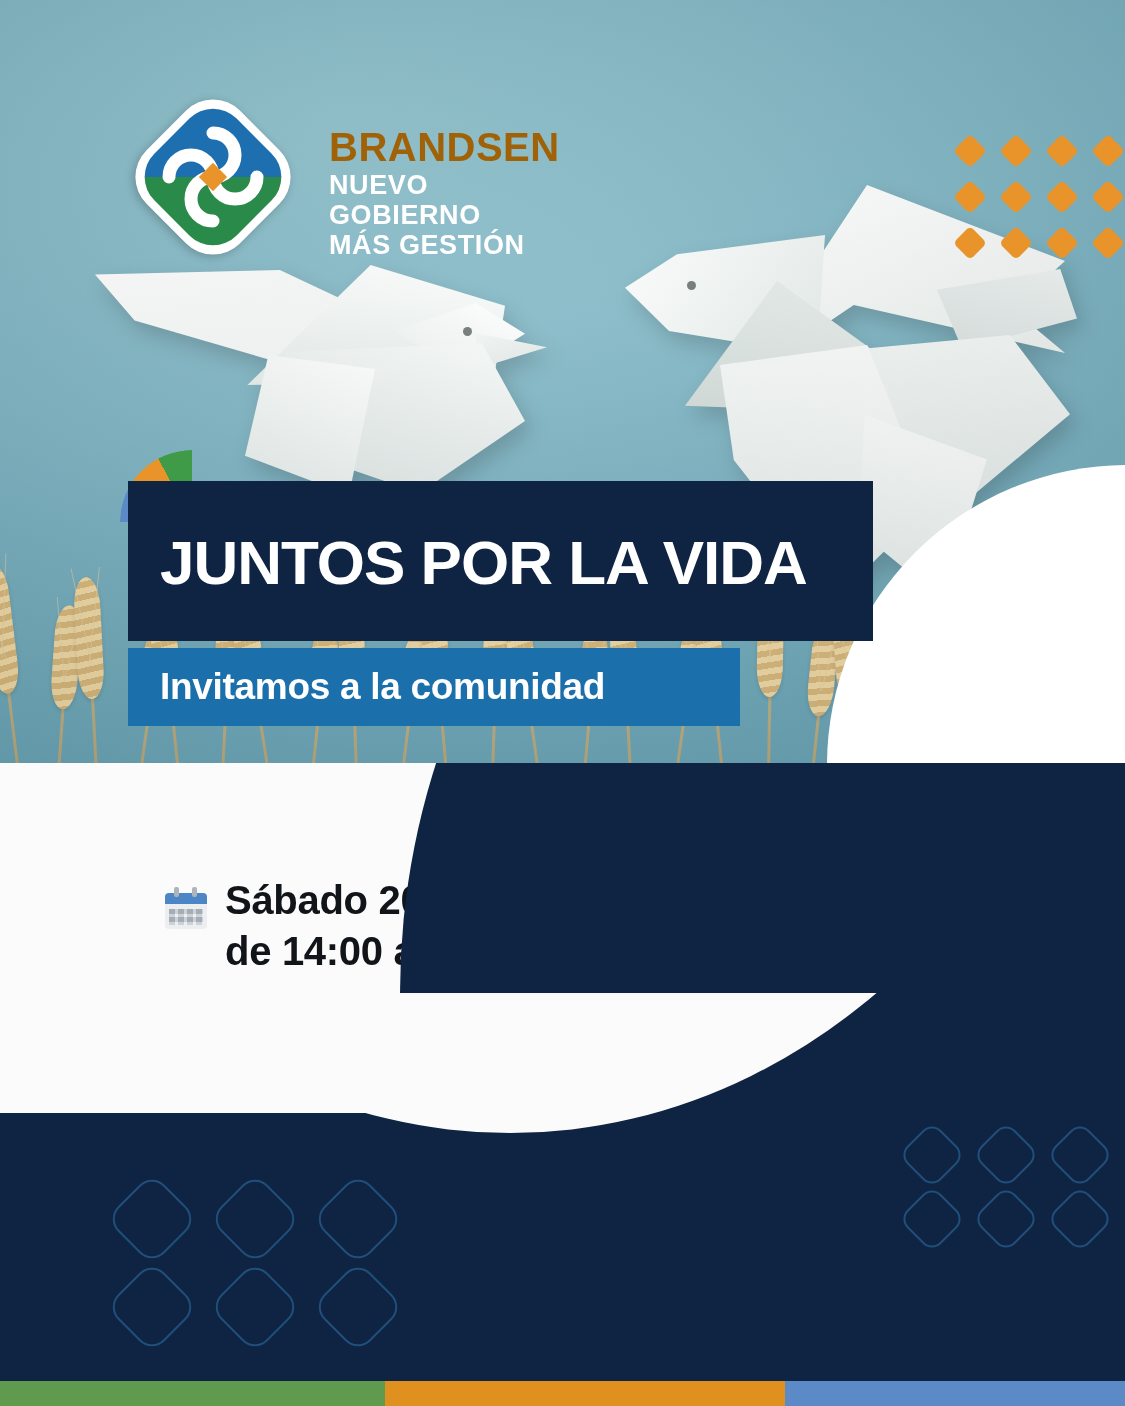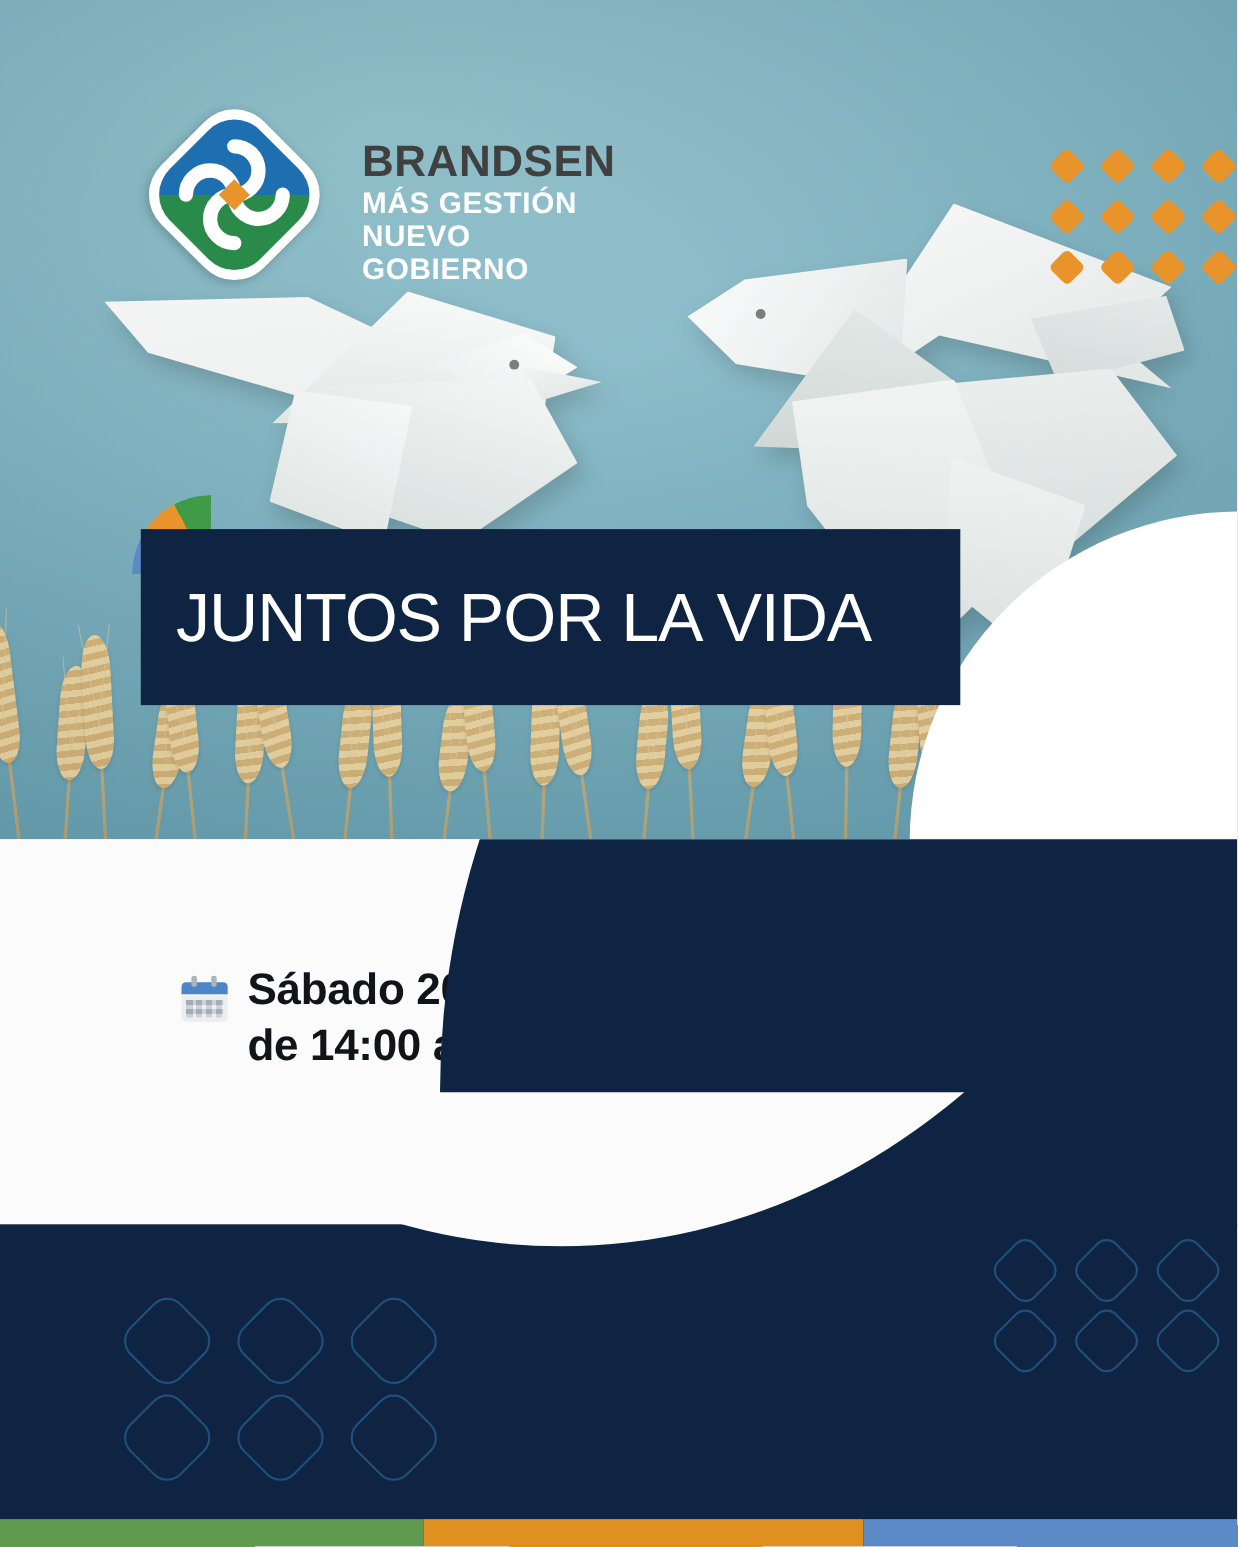--- a/index.html
+++ b/index.html
@@ -102,39 +102,39 @@
     background:conic-gradient(from 270deg at 100% 100%,
        #5b8ac6 0deg 30deg, #e8942a 30deg 62deg, #3f9b47 62deg 90deg, transparent 90deg);
     -webkit-mask:radial-gradient(circle 72px at 100% 100%, transparent 0 40px, #000 40px 72px, transparent 72px);
             mask:radial-gradient(circle 72px at 100% 100%, transparent 0 40px, #000 40px 72px, transparent 72px);
   }
   .band-dark{
     position:absolute;left:128px;top:481px;width:745px;height:160px;background:#0f2342;
     display:flex;flex-direction:column;justify-content:center;padding-left:32px;box-sizing:border-box;
   }
   .t-sub{color:#fff;font-size:42px;font-weight:700;letter-spacing:-.5px;line-height:1.05;}
-  .t-main{color:#fff;font-size:62px;font-weight:400;letter-spacing:-1px;line-height:1.05;margin-top:3px;}
+  .t-main{color:#fff;font-size:62px;font-weight:700;letter-spacing:-1px;line-height:1.05;margin-top:3px;}
   .band-blue{
     position:absolute;left:128px;top:648px;width:612px;height:78px;background:#1b6fab;
     display:flex;align-items:center;padding-left:32px;box-sizing:border-box;
   }
   .t-invite{color:#fff;font-size:37px;font-weight:700;letter-spacing:-.3px;}
 
   
   .logo{position:absolute;left:133px;top:97px;width:160px;height:190px;}
   .logo-mark{position:absolute;left:0;top:0;width:160px;height:160px;}
   .lm-plate{position:absolute;left:14px;top:14px;width:132px;height:132px;border-radius:38px;
             transform:rotate(45deg);background:#ffffff;
             box-shadow:0 3px 10px rgba(0,0,0,.22);}
   .lm-blue{position:absolute;left:22px;top:22px;width:116px;height:116px;border-radius:33px;
            transform:rotate(45deg);
            background:linear-gradient(135deg,#1d6fb0 0%,#1d6fb0 50%,#2a8a4a 50%,#2a8a4a 100%);}
   .lm-diamond{position:absolute;left:70px;top:70px;width:20px;height:20px;background:#e8942a;transform:rotate(45deg);}
   .logo-text{position:absolute;left:196px;top:30px;}
-  .lt1{color:#404040;font-size:40px;font-weight:800;letter-spacing:.5px;line-height:1;}
+  .lt1{color:#a16207;font-size:40px;font-weight:800;letter-spacing:.5px;line-height:1;}
   .lt2{color:#fff;font-size:27px;font-weight:600;letter-spacing:.6px;line-height:1.12;margin-top:3px;}
 
   
   .info{position:absolute;left:0;top:763px;width:1125px;height:350px;background:#fbfbfb;}
   .info-row{position:absolute;left:163px;top:112px;display:flex;align-items:flex-start;gap:0;}
   .ib{display:flex;align-items:flex-start;}
   .cal-ico{width:46px;height:46px;position:relative;margin-right:16px;margin-top:10px;flex:0 0 auto;}
   .cal-body{position:absolute;left:2px;top:8px;width:42px;height:36px;background:#eceef0;border-radius:4px;}
   .cal-top{position:absolute;left:2px;top:8px;width:42px;height:11px;background:#4c86c6;border-radius:4px 4px 0 0;}
   .cal-r1,.cal-r2{position:absolute;width:5px;height:10px;background:#aeb4bb;border-radius:2px;top:2px;}
@@ -391,32 +391,35 @@
         <g fill="none" stroke="#ffffff" stroke-width="13" stroke-linecap="round">
           <path d="M80 36 a22 22 0 1 1 0 44 a22 22 0 1 0 0 44"></path>
           <path d="M36 80 a22 22 0 1 1 44 0 a22 22 0 1 0 44 0"></path>
         </g>
       </svg>
       <span class="lm-diamond"></span>
     </div>
     <div class="logo-text">
       <div class="lt1">BRANDSEN</div>
       <div class="lt2">
+        <div>NUEVO GOBIERNO</div>
         <div>MÁS GESTIÓN</div>
-        <div>NUEVO GOBIERNO</div>
       </div>
     </div>
   </div>
 
   <div class="corner-bracket"></div>
 
   <div class="band-dark">
     <div class="t-main">JUNTOS POR LA VIDA</div>
   </div>
 
+  <div class="band-blue">
+    <div class="t-invite">Invitamos a la comunidad</div>
+  </div>
 
   <div class="info">
     <div class="info-row">
 
       <div class="ib">
         <span class="cal-ico">
           <span class="cal-top"></span>
           <span class="cal-body" style="top:19px;height:25px;border-radius:0 0 4px 4px;"></span>
           <span class="cal-r1"></span>
             <span class="cal-r2"></span>

